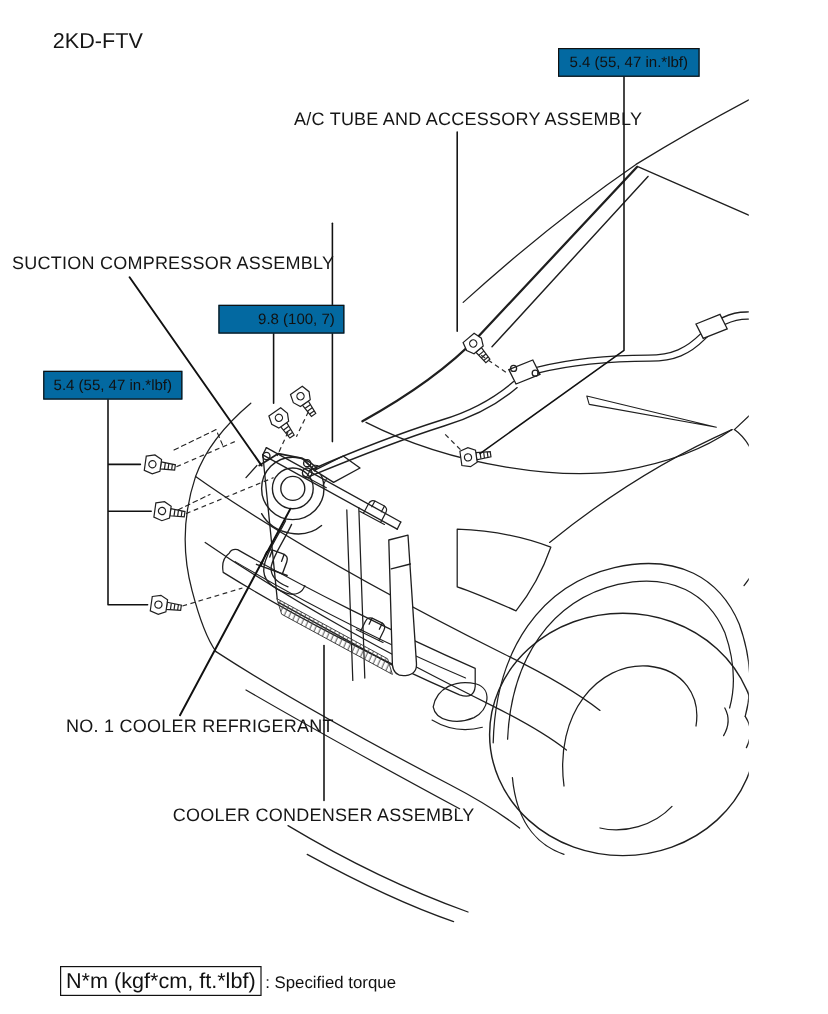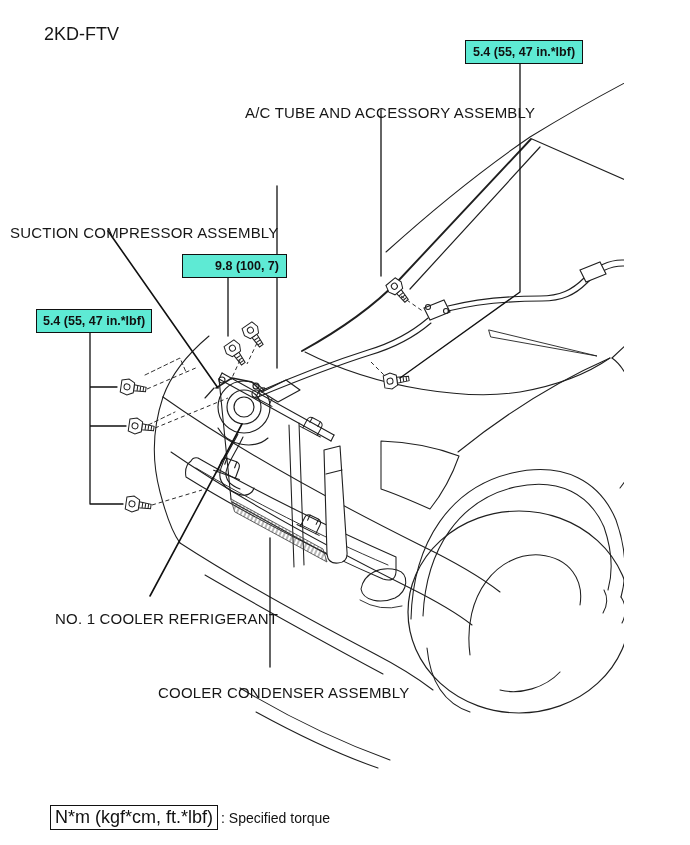--- a/index.html
+++ b/index.html
@@ -1,22 +1,22 @@
 <!DOCTYPE html>
 <html><head>
 <meta charset="utf-8">
 <style>
   html,body{margin:0;padding:0;background:#fff;}
   #page{position:relative;width:624px;height:845px;background:#ffffff;overflow:hidden;
         font-family:"Liberation Sans","DejaVu Sans",sans-serif;color:#111;}
   #diagram-svg{position:absolute;left:0;top:0;}
-  .lbl{position:absolute;font-size:15px;letter-spacing:.2px;white-space:nowrap;color:#161616;margin-top:13px;}
+  .lbl{position:absolute;font-size:15px;letter-spacing:.2px;white-space:nowrap;color:#161616;}
   .lbl2{line-height:18px;}
-  .torque-box{position:absolute;border:1.6px solid #111;background:#5eead4;
-              font-size:12.5px;font-weight:bold;text-align:center;
+  .torque-box{position:absolute;border:1.6px solid #111;background:#0369a1;
+              font-size:12.5px;font-weight:normal;text-align:center;
               display:flex;align-items:center;justify-content:center;
               white-space:nowrap;padding:0 3px;}
   #page-title{position:absolute;left:44px;top:24px;font-size:18px;color:#161616;}
   #legend{position:absolute;left:8px;top:805px;display:flex;align-items:center;font-size:14px;}
   #legend .unit-box{border:1.2px solid #111;padding:1px 4px;font-size:18px;margin-right:3px;white-space:nowrap;margin-left:42px;}
 </style>
 </head>
 <body>
 
 <div id="page">
@@ -186,20 +186,20 @@
 
   <div class="lbl" style="left:245px;top:91px;">A/C TUBE AND ACCESSORY ASSEMBLY</div>
 
 
   <div class="lbl" style="left:10px;top:211px;">SUCTION COMPRESSOR ASSEMBLY</div>
 
   <div class="lbl lbl2" style="left:55px;top:597px;">
     <div>NO. 1 COOLER REFRIGERANT</div>
   </div>
 
-  <div class="lbl" style="left:158px;top:671px;text-align:center;">COOLER CONDENSER ASSEMBLY</div>
+  <div class="lbl" style="left:144px;top:671px;text-align:center;">COOLER CONDENSER ASSEMBLY</div>
 
   <div id="legend">
     <span class="unit-box">N*m (kgf*cm, ft.*lbf)</span>
     <span>: Specified torque</span>
   </div>
 
 </div>
 
 </body></html>

